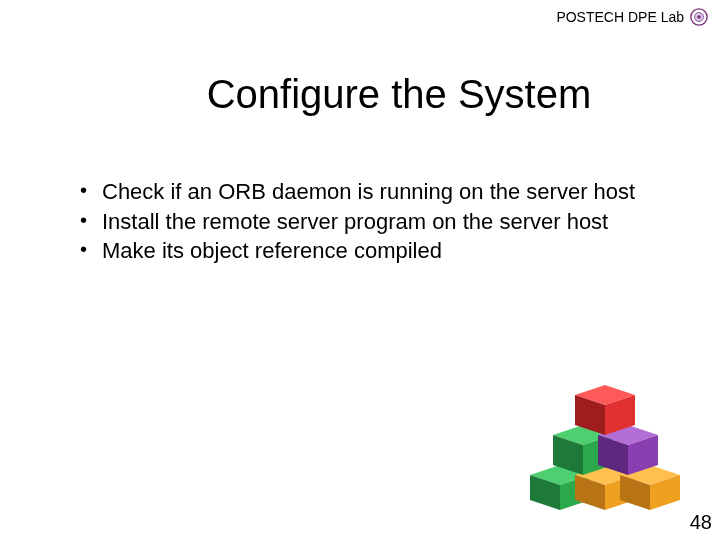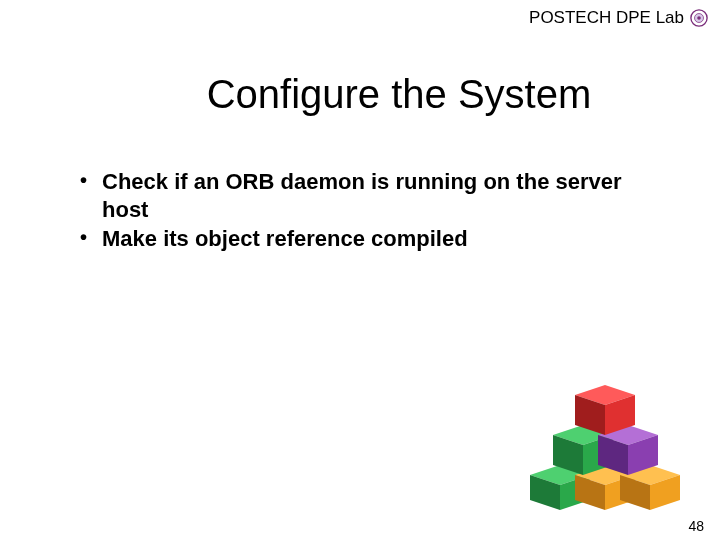--- a/index.html
+++ b/index.html
@@ -15,45 +15,44 @@
   }
   .header {
     position: absolute;
     top: 8px;
     right: 12px;
     display: flex;
     align-items: center;
     gap: 6px;
   }
   .header-label {
-    font-size: 17px;
+    font-size: 14px;
     text-align: center;
   }
   .header-logo {
     width: 18px;
     height: 18px;
   }
   .title {
     position: absolute;
     top: 72px;
     left: 0;
     width: 100%;
     text-align: center;
     font-size: 40px;
     font-weight: 400;
     margin-left: 39px;
   }
   .body {
     position: absolute;
-    top: 168px;
+    top: 178px;
     left: 72px;
     width: 590px;
     font-size: 22px;
     line-height: 1.25;
-    font-weight: bold;
   }
   .body ul {
     margin: 0;
     padding: 0;
     list-style: none;
   }
   .body li {
     position: relative;
     padding-left: 30px;
     margin-bottom: 2px;
@@ -61,22 +60,22 @@
   .body li::before {
     content: "•";
     position: absolute;
     left: 8px;
     top: 0;
     font-size: 20px;
   }
   .page-number {
     position: absolute;
     bottom: 6px;
-    right: 16px;
-    font-size: 14px;
+    right: 8px;
+    font-size: 20px;
   }
   .graphic {
     position: absolute;
     bottom: 30px;
     right: 40px;
     width: 160px;
     height: 140px;
   }
 </style>
 </head>
@@ -91,20 +90,21 @@
       <circle cx="10" cy="10" r="2" fill="#7a2d7a"></circle>
     </svg>
   </span>
 </div>
 
 <div class="title">Configure the System</div>
 
 <div class="body">
   <ul>
     <li>Check if an ORB daemon is running on the server host</li>
+    <li>Install the remote server program on the server host</li>
     <li>Make its object reference compiled</li>
   </ul>
 </div>
 
 <div class="graphic">
   <svg viewBox="0 0 160 140" width="160" height="140">
 
     <g>
       <polygon points="10,105 40,95 70,105 40,115" fill="#4ed070"></polygon>
       <polygon points="10,105 10,130 40,140 40,115" fill="#1d7a38"></polygon>

